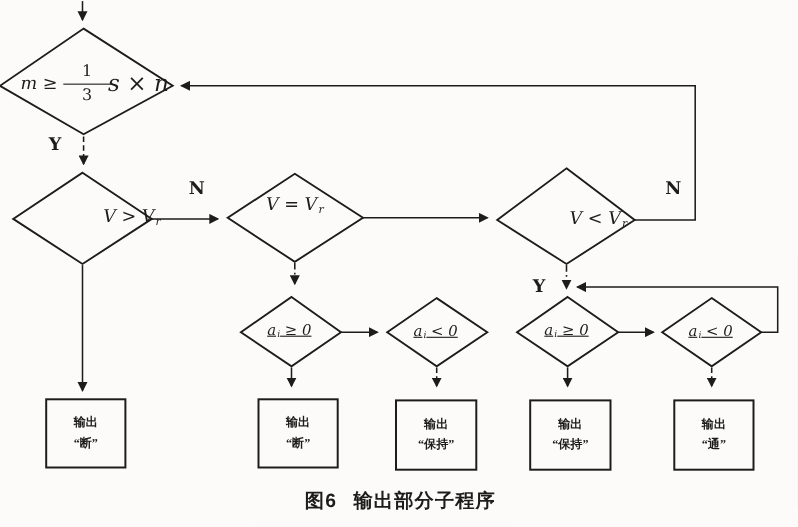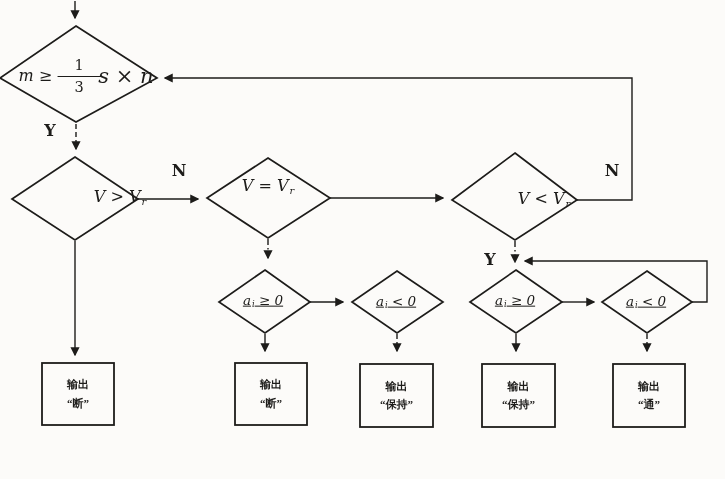--- a/index.html
+++ b/index.html
@@ -137,14 +137,18 @@
   </div>
   <div class="outbox" style="left:482px;top:364px;width:73px;height:63px;">
     <span>输出</span>
     <span>“保持”</span>
   </div>
   <div class="outbox" style="left:613px;top:364px;width:72px;height:63px;">
     <span>输出</span>
     <span>“通”</span>
   </div>
 
+  <div class="caption" style="left:364px;top:455px;">
+    <span>图6</span>
+    <span>输出部分子程序</span>
+  </div>
 
 </div>
 
 </body></html>

